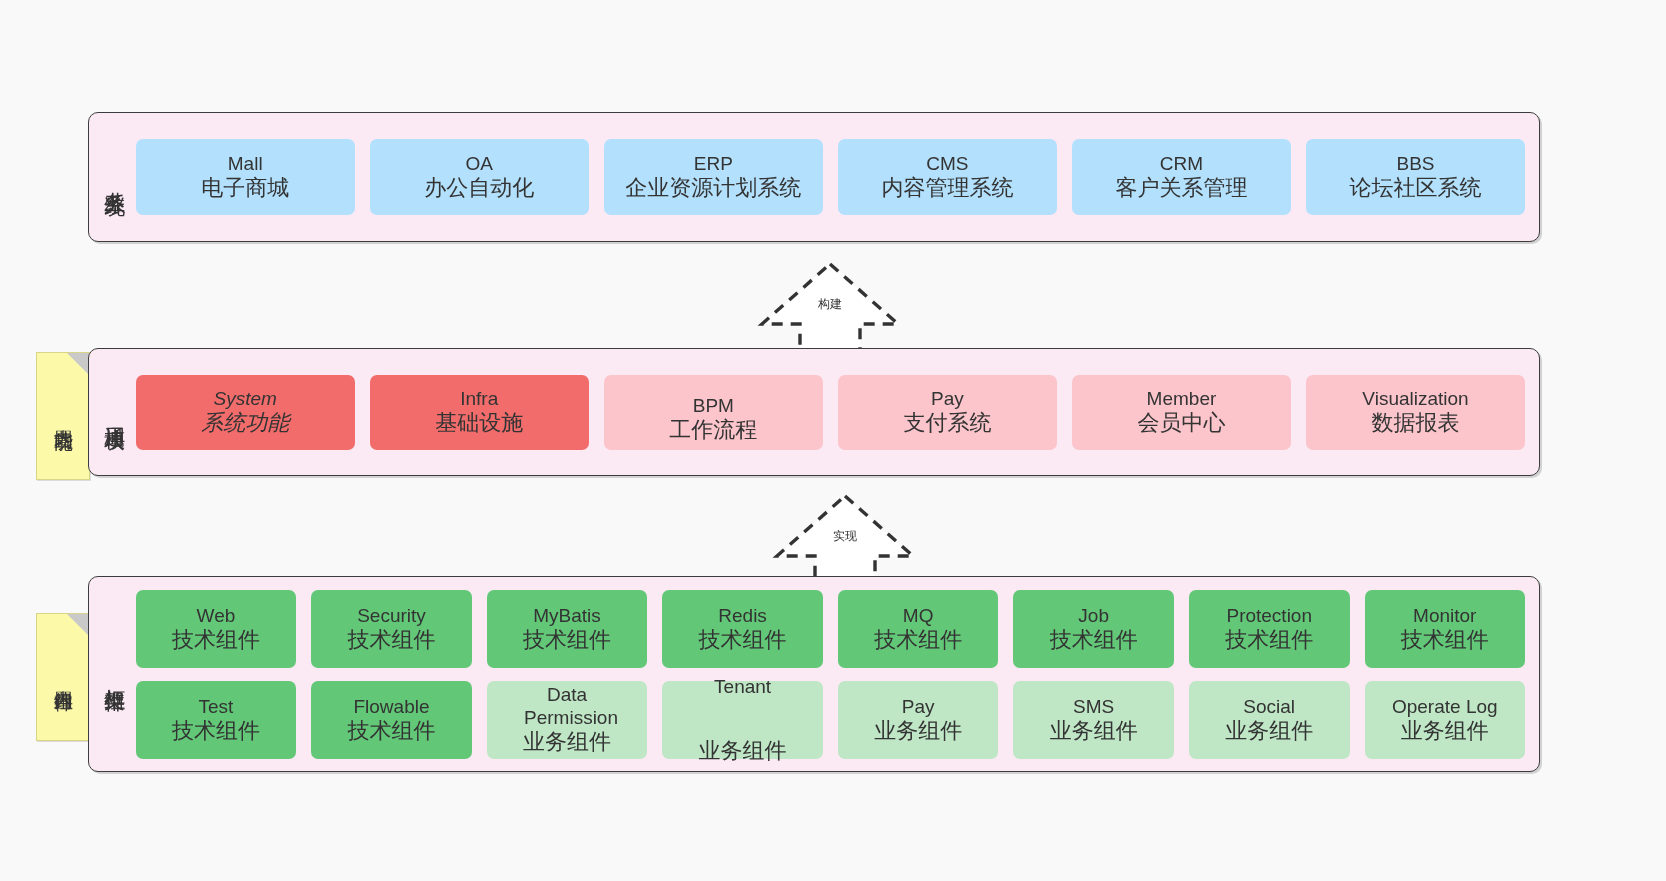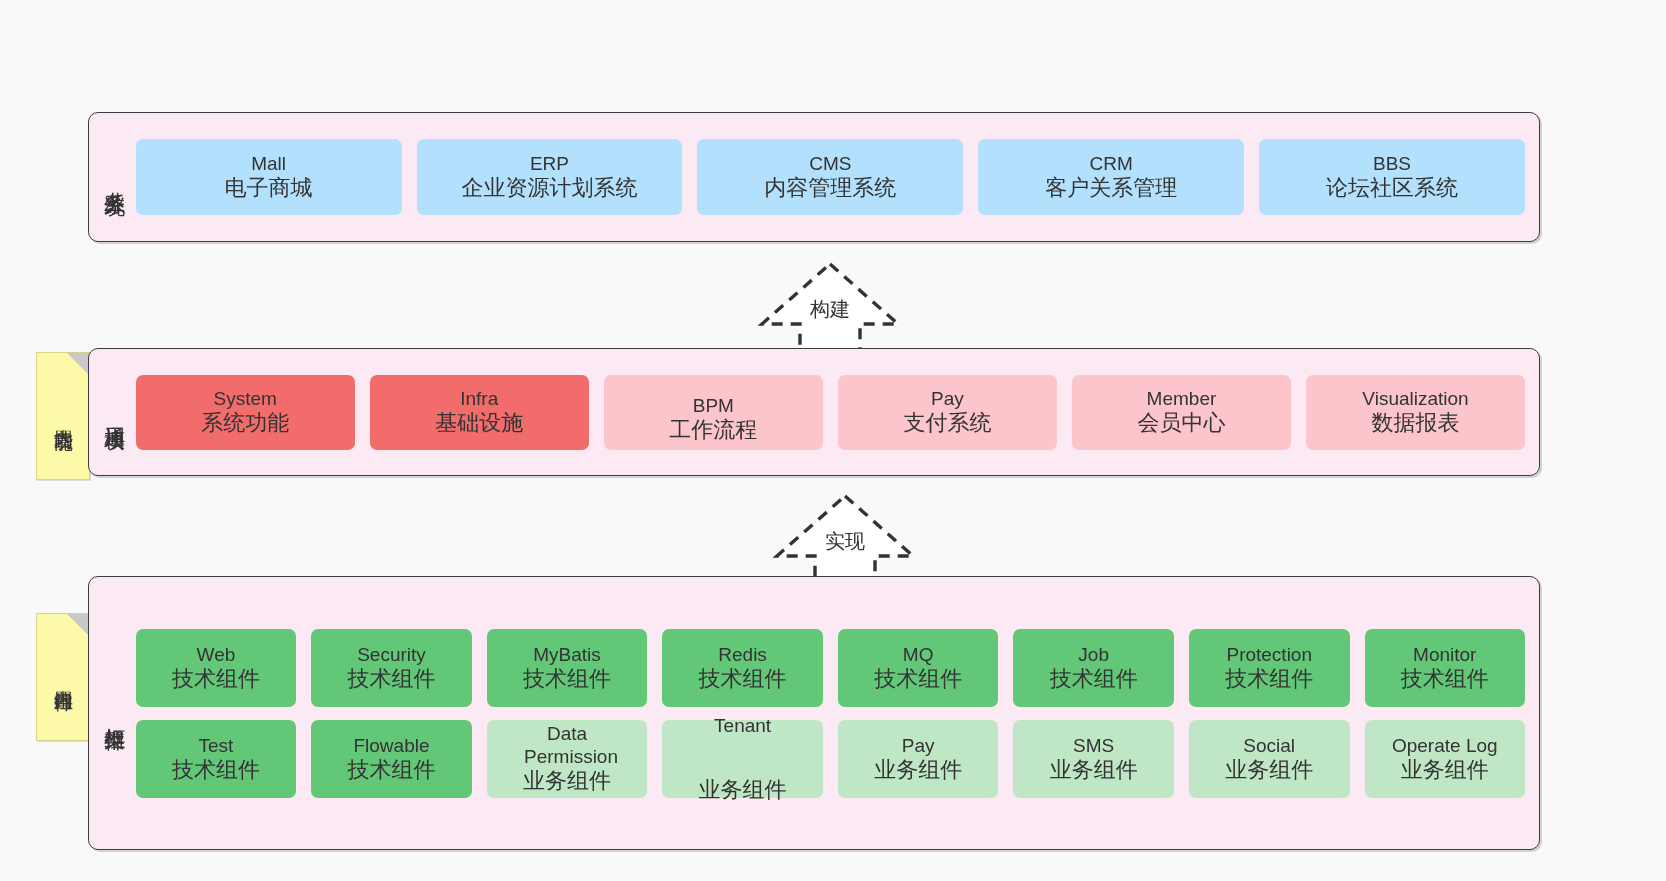--- a/index.html
+++ b/index.html
@@ -127,21 +127,21 @@
     position: absolute;
     width: 160px;
     height: 96px;
   }
   .connector svg { display: block; }
   .connector .conn-label {
     position: absolute;
     left: 50%;
     transform: translateX(-50%);
     top: 38px;
-    font-size: 20px;
+    font-size: 12px;
     color: #333333;
     background: transparent;
     white-space: nowrap;
     user-select: none;
   }
 </style>
 </head>
 <body>
 
 <div id="canvas">
@@ -149,20 +149,24 @@
   <div class="layer" id="layer-business" style="left:88px; top:112px; width:1452px; height:130px;">
     <div class="layer-title">业务系统</div>
     <div class="layer-body">
       <div class="layer-row">
 
         <div class="card blue" style="height:76px;">
           <div class="t1">Mall</div>
           <div class="t2">电子商城</div>
         </div>
 
+        <div class="card blue" style="height:76px;">
+          <div class="t1">OA</div>
+          <div class="t2">办公自动化</div>
+        </div>
 
         <div class="card blue" style="height:76px;">
           <div class="t1">ERP</div>
           <div class="t2">企业资源计划系统</div>
         </div>
 
         <div class="card blue" style="height:76px;">
           <div class="t1">CMS</div>
           <div class="t2">内容管理系统</div>
         </div>
@@ -191,21 +195,21 @@
   <div class="note" style="left:36px; top:352px; height:128px;">
     <div class="fold"></div>
     <div class="note-text">内置功能</div>
   </div>
 
   <div class="layer" id="layer-common" style="left:88px; top:348px; width:1452px; height:128px;">
     <div class="layer-title">通用模块</div>
     <div class="layer-body">
       <div class="layer-row">
 
-        <div class="card red" style="height:75px;">
+        <div class="card red" style="height:75px;font-style:italic;">
           <div class="t1">System</div>
           <div class="t2">系统功能</div>
         </div>
 
         <div class="card red" style="height:75px;">
           <div class="t1">Infra</div>
           <div class="t2">基础设施</div>
         </div>
 
         <div class="card pink" style="height:75px;justify-content:flex-end;">
@@ -237,21 +241,21 @@
       <path d="M 80 6 L 148 66 L 110 66 L 110 96 L 50 96 L 50 66 L 12 66 Z" fill="#ffffff" stroke="#333333" stroke-width="3.4" stroke-dasharray="11,8" stroke-linejoin="miter"></path>
     </svg>
     <div class="conn-label">实现</div>
   </div>
 
   <div class="note" style="left:36px; top:613px; height:128px;">
     <div class="fold"></div>
     <div class="note-text">内置组件</div>
   </div>
 
-  <div class="layer" id="layer-framework" style="left:88px; top:576px; width:1452px; height:274px;">
+  <div class="layer" id="layer-framework" style="left:88px; top:576px; width:1452px; height:196px;">
     <div class="layer-title">框架组件</div>
     <div class="layer-body">
 
       <div class="layer-row">
 
         <div class="card green" style="height:78px;">
           <div class="t1">Web</div>
           <div class="t2">技术组件</div>
         </div>
 

